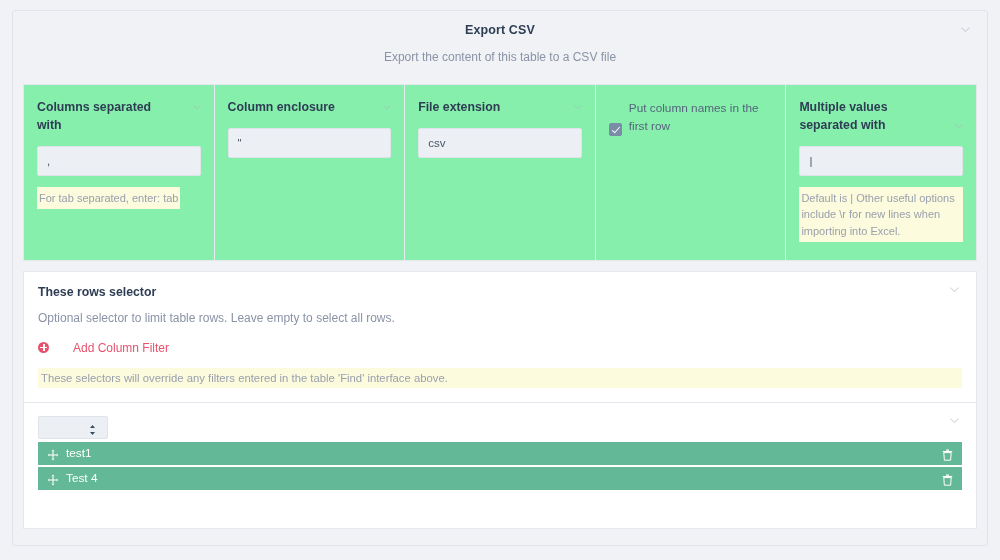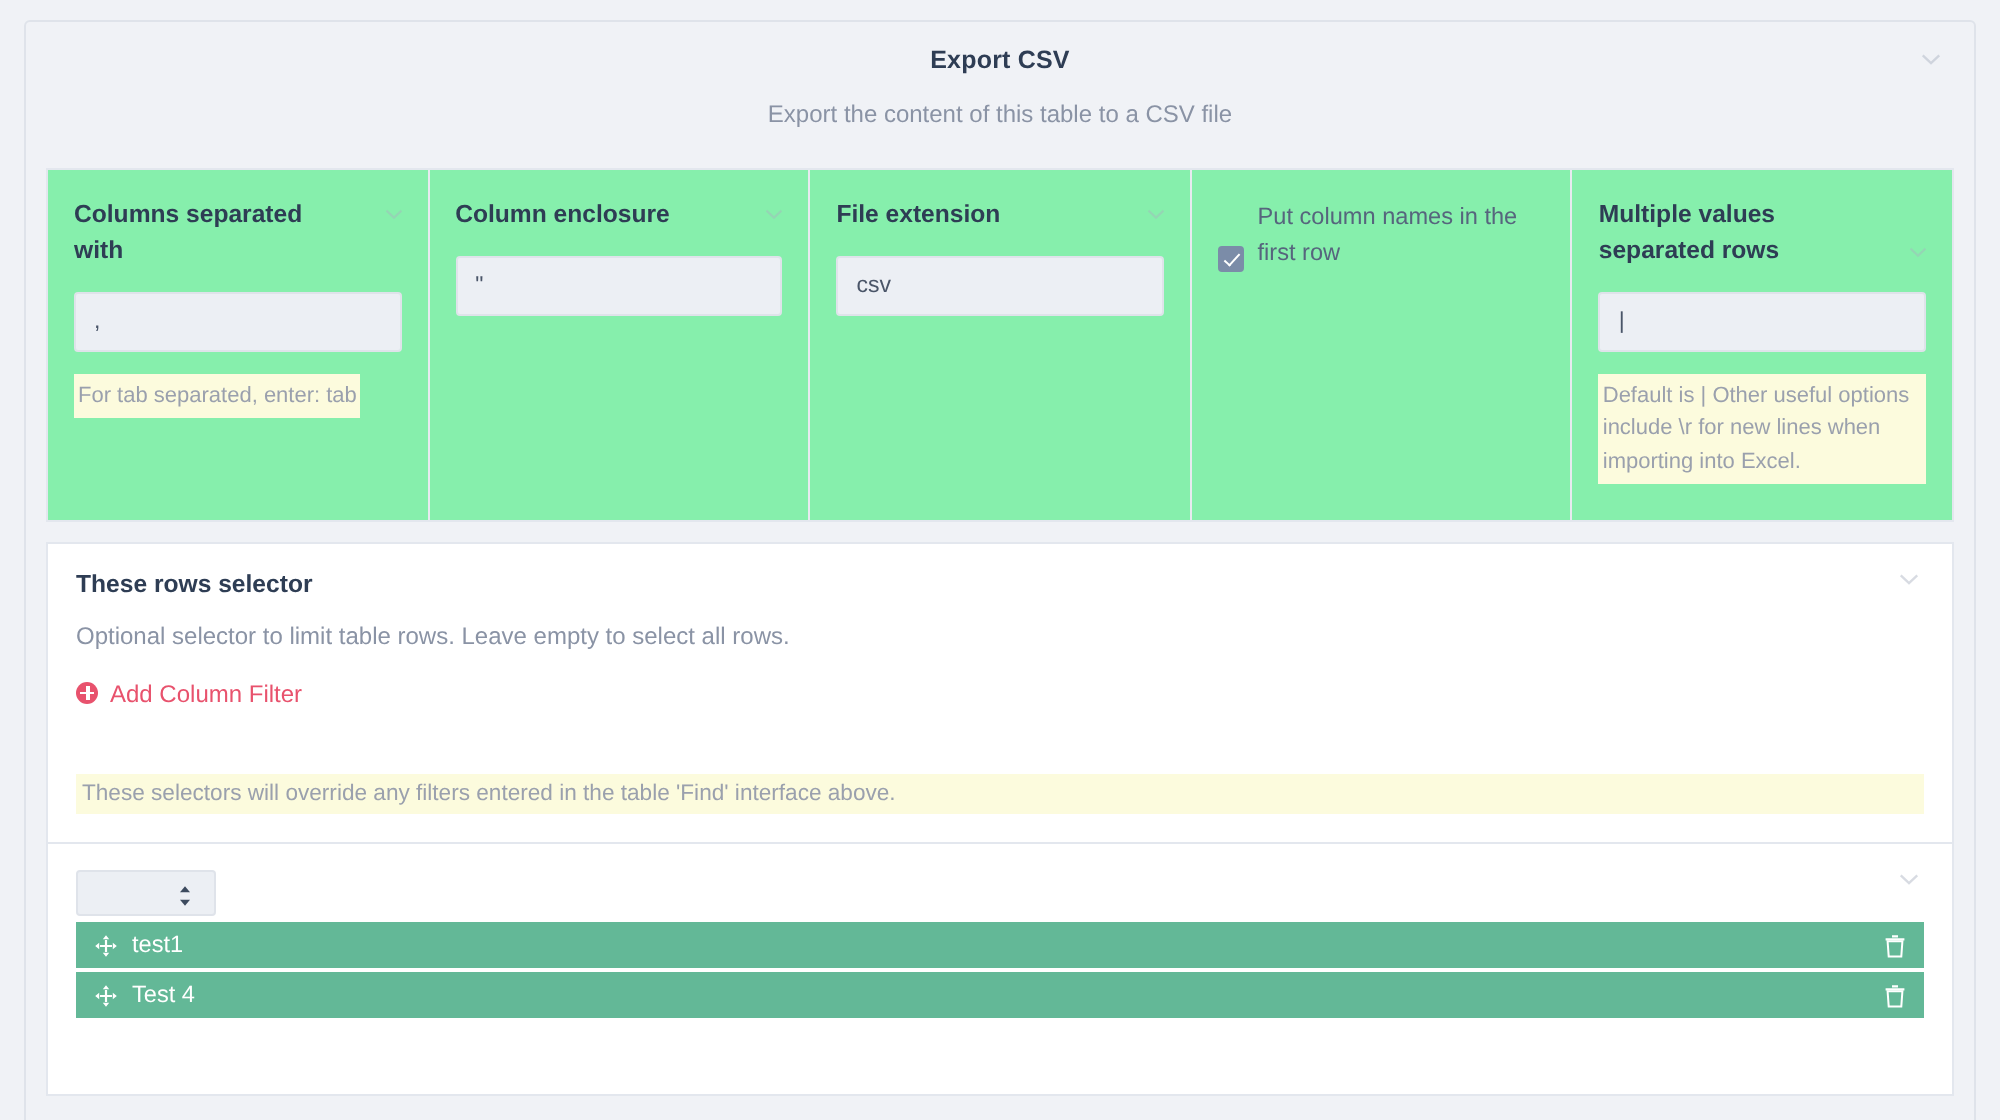--- a/index.html
+++ b/index.html
@@ -151,21 +151,21 @@
   .sect-sub {
     font-size: 12px;
     color: #8a93a5;
     margin: 0 0 14px 0;
   }
   .add-filter {
     font-size: 12px;
     color: #e8526d;
     display: inline-flex;
     align-items: center;
-    gap: 6px;
+    gap: 24px;
     cursor: pointer;
     margin-bottom: 13px;
   }
   .plus-circ {
     width: 11px; height: 11px;
     border-radius: 50%;
     background: #e8526d;
     position: relative;
     display: inline-block;
   }
@@ -176,21 +176,20 @@
   }
   .plus-circ::before { left: 5px; top: 2.2px; width: 1.6px; height: 6.6px; }
   .plus-circ::after  { top: 4.7px; left: 2.2px; height: 1.6px; width: 6.6px; }
 
   .note-bar {
     background: #fcfbdd;
     color: #9aa0ad;
     font-size: 11.3px;
     padding: 4px 3px;
     display: block;
-    margin-top: 20px;
   }
 
   
   .mini-select {
     width: 70px; height: 23px;
     background: #eceff4;
     border: 1px solid #dfe3ea;
     border-radius: 2px;
     position: relative;
     margin-bottom: 3px;
@@ -284,21 +283,21 @@
       </div>
 
       <div class="opt-col">
         <div class="chk-wrap">
           <span class="chk"></span>
           <span class="chk-label">Put column names in the first row</span>
         </div>
       </div>
 
       <div class="opt-col">
-        <div class="opt-label">Multiple values separated rows</div>
+        <div class="opt-label">Multiple values separated with</div>
         <span class="chev-sm p5">
           <svg viewBox="0 0 12 12">
               <path d="M1.5 4 L6 8.2 L10.5 4" fill="none" stroke="#a9b1c0" stroke-width="1.3"></path>
             </svg>
         </span>
         <input class="field" value="|" style="">
         <span class="hint">Default is | Other useful options include \r for new lines when importing into Excel.</span>
       </div>
 
     </div>

